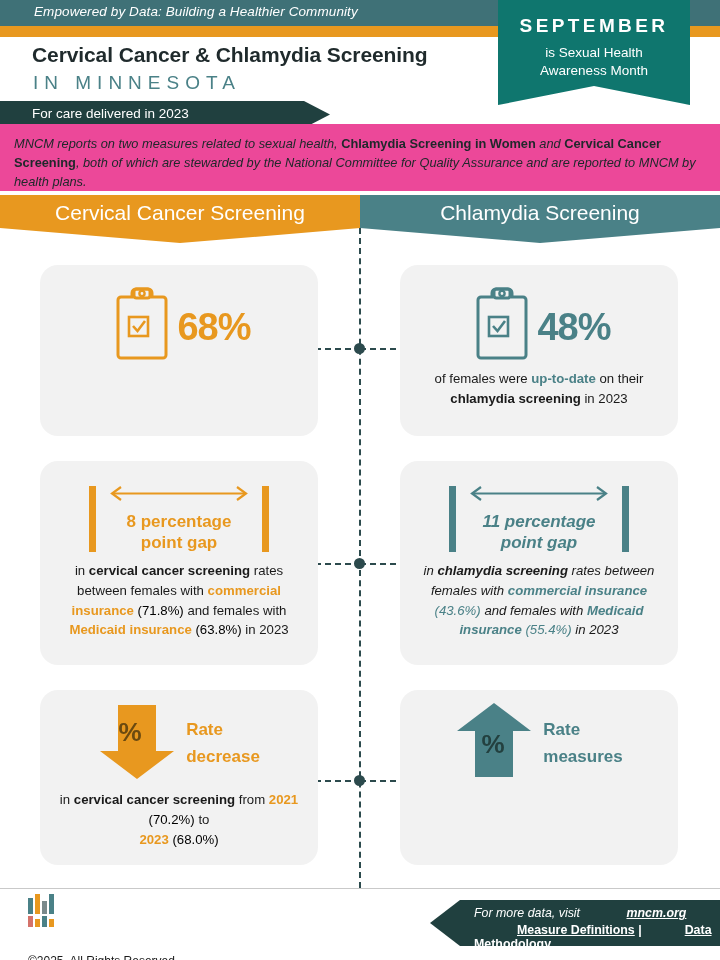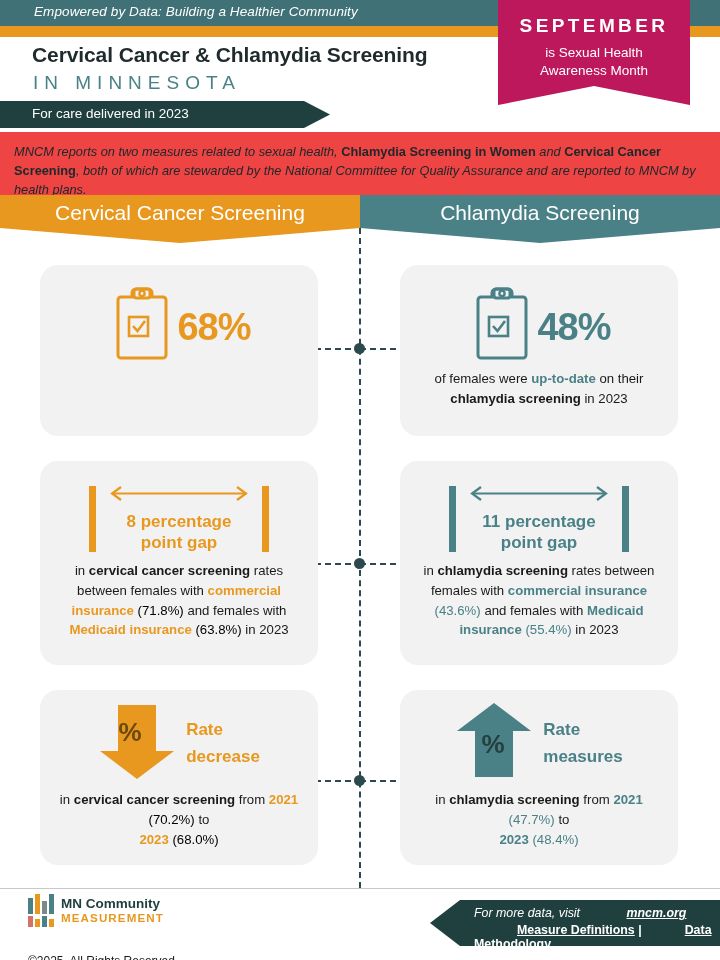--- a/index.html
+++ b/index.html
@@ -36,21 +36,21 @@
   }
   .title-sub {
     position: absolute; left: 33px; top: 72px;
     font-size: 19px; color: #4A8187; letter-spacing: 6px;
     white-space: nowrap;
   }
 
   
   .sept-flag {
     position: absolute; left: 498px; top: 0px; width: 192px; height: 105px;
-    background: #be185d;
+    background: #0f766e;
     clip-path: polygon(0 0, 100% 0, 100% 100%, 50% 82%, 0 100%);
     text-align: center;
     box-shadow: 3px 3px 6px rgba(0,0,0,.18);
   }
   .sept-flag .m1 {
     margin-top: 15px; font-size: 19px; font-weight: bold; color: #fff;
     letter-spacing: 3.4px;
   }
   .sept-flag .m2 {
     margin-top: 7px; font-size: 13.5px; color: #fff; line-height: 1.35;
@@ -62,22 +62,22 @@
     background: #20403F;
     clip-path: polygon(0 0, 304px 0, 330px 50%, 304px 100%, 0 100%);
   }
   .ribbon span {
     display: block; padding: 5px 0 0 32px;
     font-size: 13.5px; color: #ffffff; white-space: nowrap;
   }
 
   
   .intro {
-    position: absolute; left: 0; top: 132px; width: 720px; height: 67px;
-    background: #ef4444;
+    position: absolute; left: 0; top: 124px; width: 720px; height: 67px;
+    background: #ec4899;
   }
   .intro p {
     padding: 10px 22px 0 14px;
     font-size: 12.8px; font-style: italic; color: #20282b; line-height: 1.5;
   }
   .intro b { font-style: normal; font-weight: bold; }
 
   
   .colhead {
     position: absolute; top: 195px; height: 48px;
@@ -264,21 +264,21 @@
         <div class="gap-txt orange">
           <span>8 percentage</span><br>
           <span>point gap</span>
         </div>
       </div>
       <div class="gbar orange"></div>
     </div>
     <div class="capt" style="margin-top:6px;"><span>in </span><b>cervical cancer screening</b><span> rates between females with </span><span class="o">commercial insurance</span><span class="o-light"> (71.8%)</span><span> and females with </span><span class="o">Medicaid insurance</span><span class="o-light"> (63.8%)</span><span> in 2023</span></div>
   </div>
 
-  <div class="card" style="left:400px; top:461px; width:278px; height:204px;">
+  <div class="card" style="left:400px; top:461px; width:278px; height:204px;font-style:italic;">
     <div class="gap-wrap">
       <div class="gbar teal"></div>
       <div class="gap-mid">
         <span>
           <svg width="148" height="17" viewBox="0 0 148 17">
             <line x1="8" y1="8.5" x2="140" y2="8.5" stroke="#4A8187" stroke-width="2.2"></line>
             <polyline points="16,2 7,8.5 16,15" fill="none" stroke="#4A8187" stroke-width="2.2"></polyline>
             <polyline points="132,2 141,8.5 132,15" fill="none" stroke="#4A8187" stroke-width="2.2"></polyline>
           </svg>
         </span>
@@ -314,44 +314,39 @@
         <svg width="84" height="80" viewBox="0 0 84 80">
           <path d="M20 76 h38 v-46 h18 l-37 -28 l-37 28 h18 z" fill="#4A8187"></path>
           <text x="38" y="52" font-family="Liberation Sans, sans-serif" font-size="26" font-weight="bold" fill="#23403F" text-anchor="middle">%</text>
         </svg>
       </span>
       <div class="rate-txt teal">
         <span>Rate</span><br>
         <span>measures</span>
       </div>
     </div>
-    <div class="capt" style="margin-top:8px;"><span>in </span><b>chlamydia screening</b><span> from </span><span class="t">2021</span><span class="t-light"> (47.7%)</span><span> to </span><br><span class="t">2023</span><span class="t-light"> (48.4%)</span></div>
   </div>
 
   <div class="foot-rule"></div>
 
   <div class="logo">
     <div class="logo-bars">
       <div class="row">
         <div style="width:5px;height:16px;background:#4A8187;"></div>
         <div style="width:5px;height:20px;background:#E8981F;"></div>
         <div style="width:5px;height:13px;background:#7A8A8C;"></div>
         <div style="width:5px;height:20px;background:#4A8187;"></div>
       </div>
       <div class="row">
         <div style="width:5px;height:11px;background:#D4726A;"></div>
         <div style="width:5px;height:8px;background:#E8981F;"></div>
         <div style="width:5px;height:11px;background:#4A8187;"></div>
         <div style="width:5px;height:8px;background:#E8981F;"></div>
       </div>
     </div>
-    <div class="logo-txt">
-      <div class="l1">MN Community</div>
-      <div class="l2">MEASUREMENT</div>
-    </div>
   </div>
   <div class="copyright">©2025. All Rights Reserved.</div>
 
   <div class="cta">
     <div class="c1"><span>For more data, visit </span><b><u>mncm.org</u></b></div>
     <div class="c2"><u>Measure Definitions</u><span> |</span><u>Data Methodology</u></div>
   </div>
 
 </div>
 

